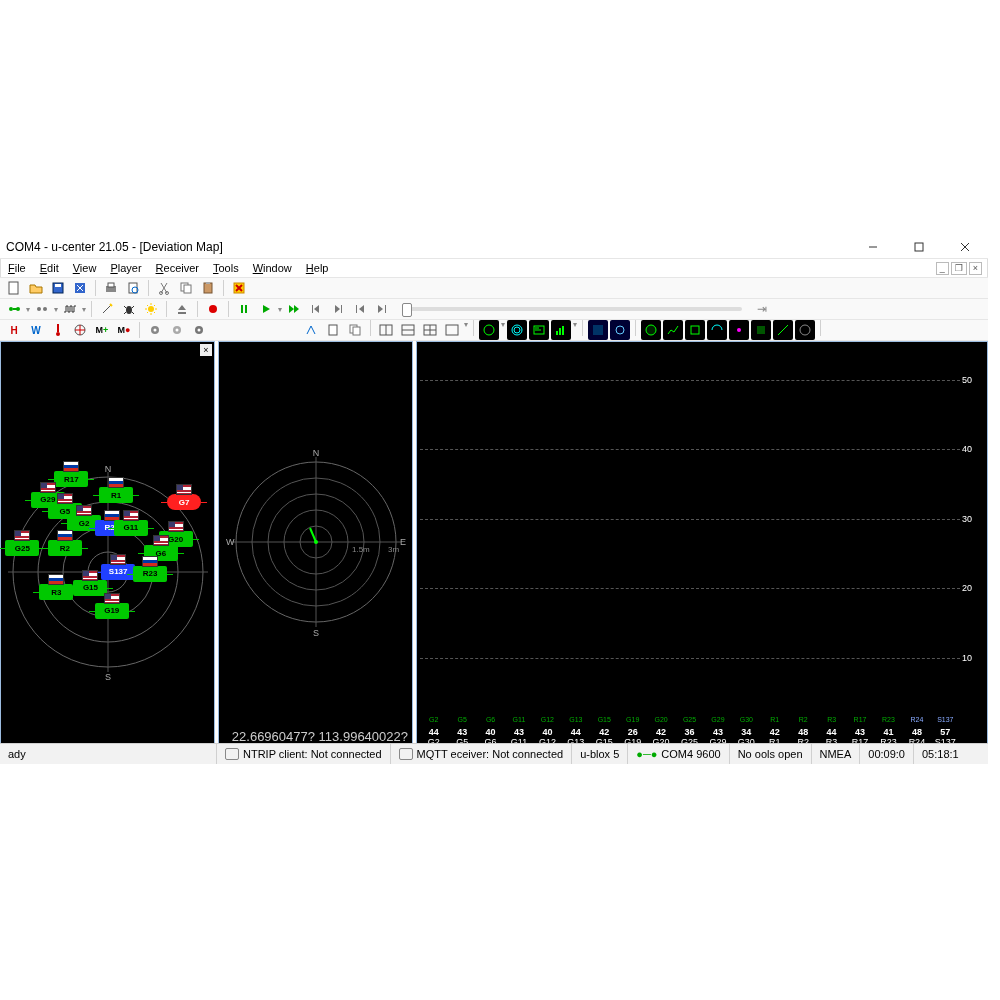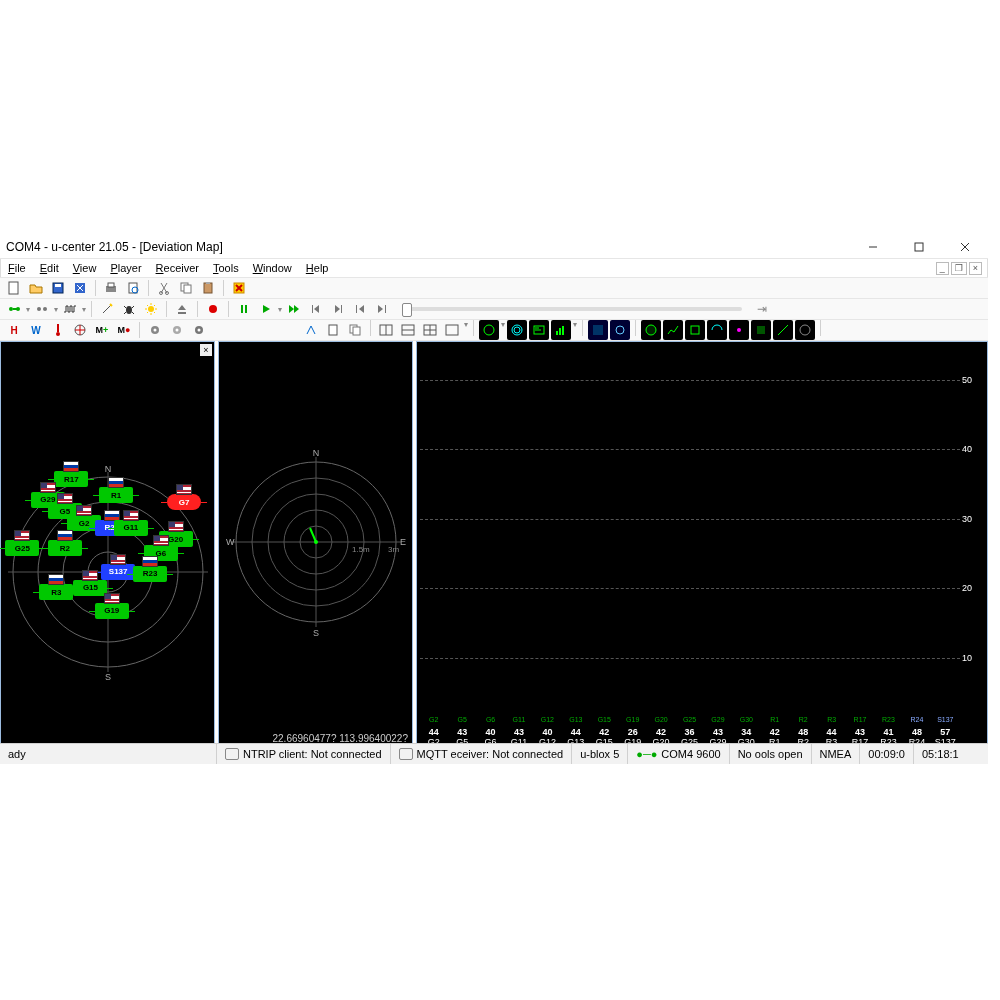--- a/index.html
+++ b/index.html
@@ -43,21 +43,21 @@
   .sat-pin::before{ left:-6px;} .sat-pin::after{ right:-6px;}
   .sat-green{ background:#00c800; }
   .sat-blue{ background:#2040ff; color:#fff;}
   .sat-red{ background:#ff2020; color:#fff;}
   .flag { position:absolute; top:-10px; left:50%; transform:translateX(-50%); width:14px; height:9px; border:0.5px solid #333; background:#fff; }
   .flag.us { background:linear-gradient(#b22234 0 7%, #fff 7% 14%, #b22234 14% 21%, #fff 21% 28%, #b22234 28% 35%, #fff 35% 42%, #b22234 42% 49%, #fff 49% 56%, #b22234 56% 63%, #fff 63% 70%, #b22234 70% 77%, #fff 77% 84%, #b22234 84% 100%); }
   .flag.us::after{ content:""; position:absolute; left:0; top:0; width:6px; height:5px; background:#3c3b6e; }
   .flag.ru { background:linear-gradient(#fff 0 33%, #0039a6 33% 66%, #d52b1e 66% 100%);}
   
   #devmap { left:218px; width:195px; }
-  #devmap .coords { position:absolute; right:4px; bottom:18px; color:#ccc; font-size:10px; }
+  #devmap .coords { position:absolute; right:4px; bottom:18px; color:#ccc; font-size:13px; }
   #devmap .toolstrip { position:absolute; left:0; right:0; bottom:0; height:16px; background:#f0f0f0; display:flex; align-items:center; gap:1px; border-top:1px solid #999;}
   #devmap .toolstrip .tbtn { width:18px; height:15px; display:flex; align-items:center; justify-content:center; font-size:10px; font-weight:bold; border-right:1px solid #ccc;}
   #devmap .ring-label{ fill:#888; font-size:8px;}
   #devmap .needle{ stroke:#00ff00; stroke-width:2;}
   
   #signal { left:416px; right:0; width:auto; }
   .chart { position:absolute; inset:3px 3px 3px 3px; }
   .grid-line{ position:absolute; left:0; right:24px; border-top:1px dashed #555; height:0;}
   .ytick{ position:absolute; right:2px; width:20px; text-align:left; color:#fff; font-size:9px; transform:translateY(-50%);}
   .bars { position:absolute; left:0; right:24px; top:0; bottom:32px; display:flex; align-items:flex-end; }

